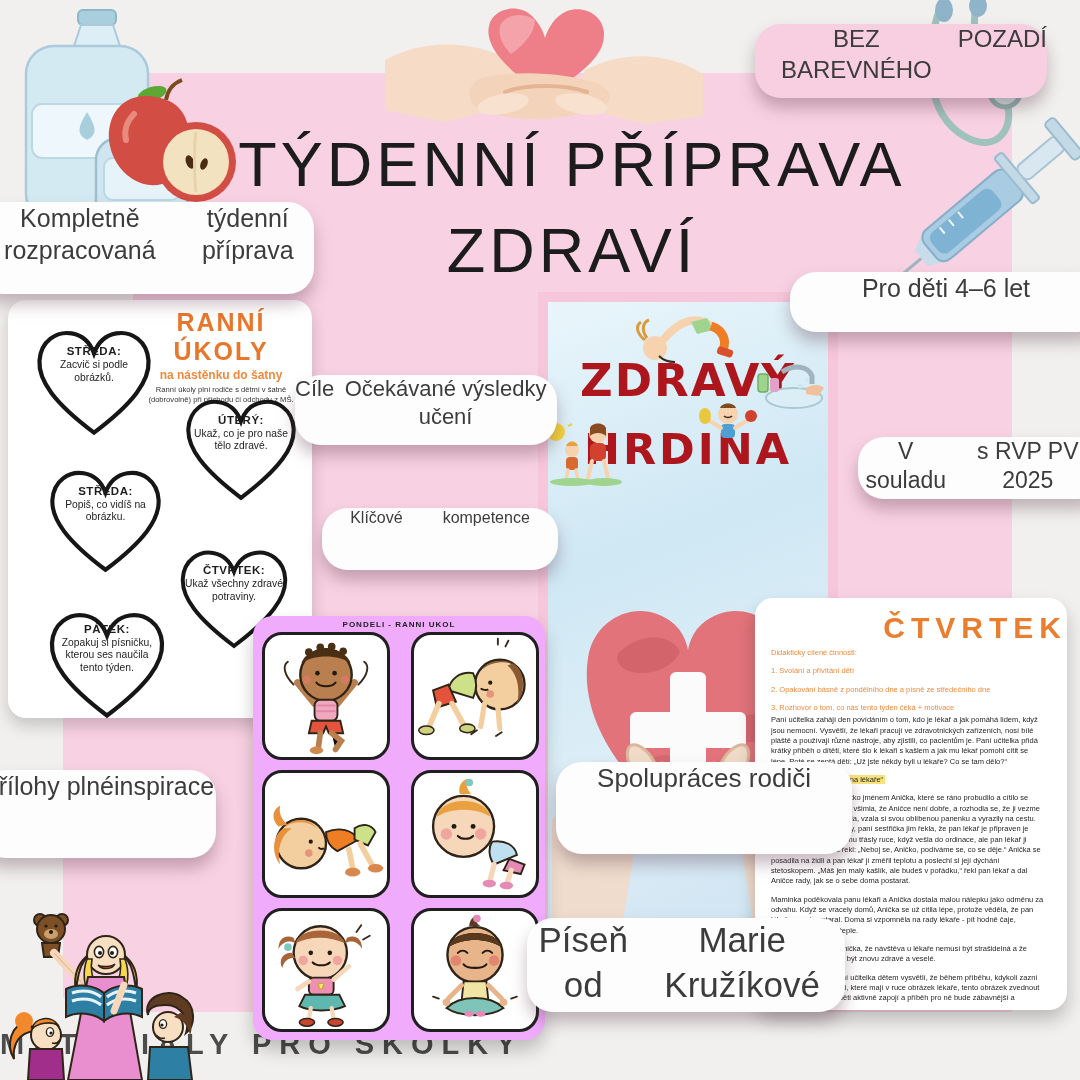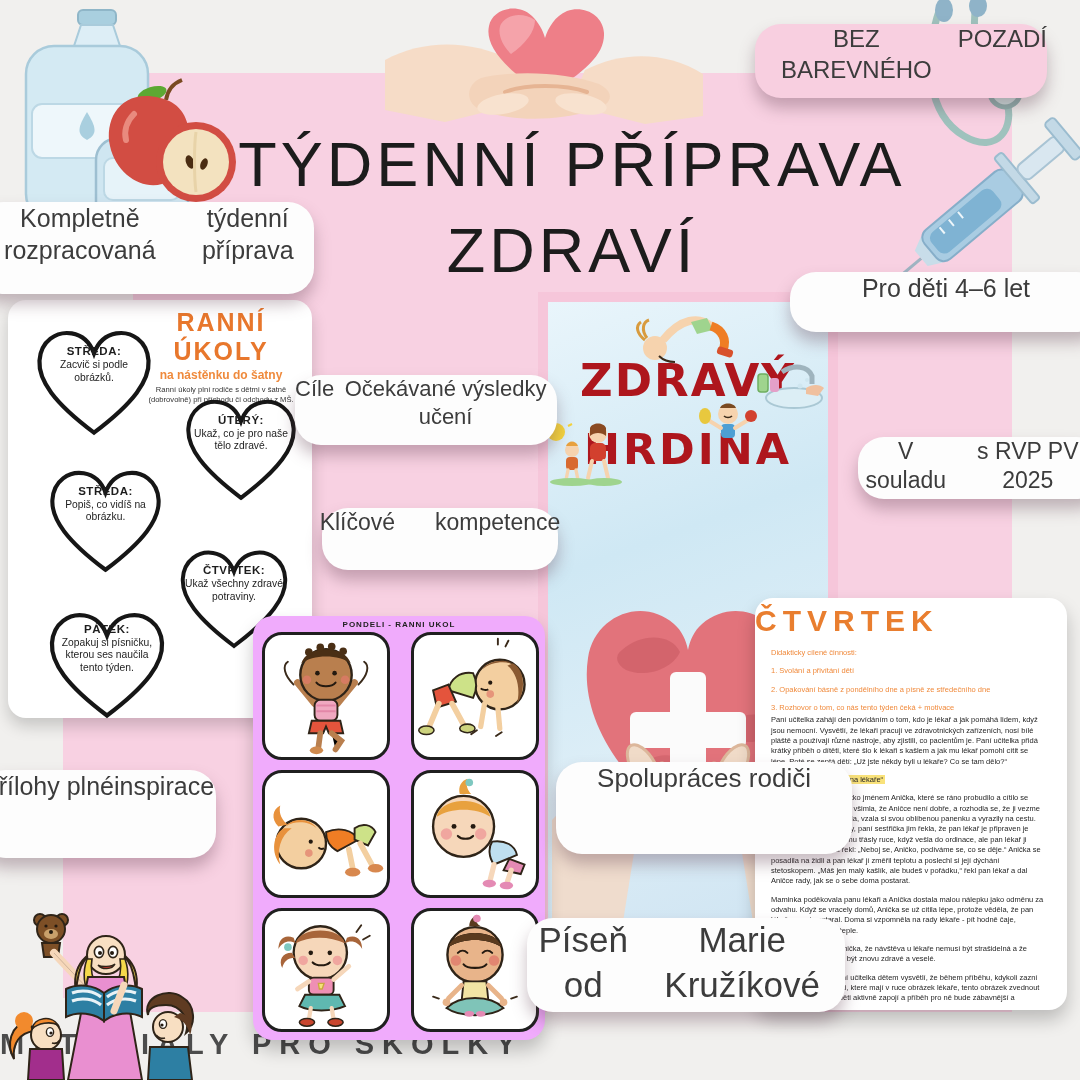--- a/index.html
+++ b/index.html
@@ -15,21 +15,21 @@
   .title1{top:128px;} .title2{top:214px;}
   
   .badge{position:absolute;background:#fdfdfd;border-radius:26px;display:flex;flex-direction:row;
          justify-content:center;text-align:center;color:#3c3c3c;
          box-shadow:0 10px 16px rgba(96,62,80,.35);font-weight:300;line-height:1.28;z-index:40;}
   .badge span{display:block;}
   .b-complete{left:-22px;top:202px;width:336px;height:92px;font-size:25px;}
   .b-nobg{left:755px;top:24px;width:292px;height:74px;font-size:24px;background:#f8cfe0;}
   .b-age{left:790px;top:272px;width:312px;height:60px;font-size:25px;}
   .b-goals{left:295px;top:343px;width:262px;height:70px;font-size:22px;margin-top:32px;}
-  .b-comp{left:322px;top:508px;width:236px;height:62px;font-size:23px;gap:40px;}
+  .b-comp{left:322px;top:508px;width:236px;height:62px;font-size:16px;gap:40px;}
   .b-rvp{left:858px;top:437px;width:244px;height:62px;font-size:23px;}
   .b-coop{left:556px;top:762px;width:296px;height:92px;font-size:26px;}
   .b-song{left:527px;top:918px;width:318px;height:94px;font-size:35px;}
   .b-attach{left:-20px;top:770px;width:236px;height:88px;font-size:25px;}
   
   .worksheet{left:8px;top:300px;width:304px;height:418px;background:#fff;border-radius:18px;
              box-shadow:0 8px 16px rgba(0,0,0,.18);z-index:10;}
   .ws-head{left:128px;top:308px;width:186px;text-align:center;z-index:11;}
   .ws-title{color:#e8772c;font-size:25px;font-weight:700;letter-spacing:2px;}
   .ws-sub{color:#ef8a3c;font-size:12px;font-weight:700;margin-top:2px;}
@@ -51,21 +51,21 @@
   .cards-page{left:253px;top:616px;width:292px;height:424px;background:#f0abfc;border-radius:20px;
               box-shadow:0 10px 18px rgba(0,0,0,.22);z-index:20;}
   .cards-head{position:absolute;left:0;right:0;top:4px;text-align:center;font-size:8px;
               letter-spacing:1px;color:#222;font-weight:700;}
   .kcard{position:absolute;width:128px;height:128px;border:3px solid #1f1f1f;border-radius:20px;
          background:#fff;box-sizing:border-box;overflow:hidden;}
   .kcard svg{width:100%;height:100%;}
   
   .thu{left:755px;top:598px;width:312px;height:412px;background:#fff;border-radius:18px;
        box-shadow:0 10px 18px rgba(0,0,0,.22);z-index:30;overflow:hidden;}
-  .thu-title{position:absolute;left:0;right:0;top:6px;text-align:left;color:#e97e2f;font-size:30px;
+  .thu-title{position:absolute;left:0;right:0;top:13px;text-align:right;color:#e97e2f;font-size:30px;
              font-weight:700;letter-spacing:6px;}
   .thu-body{position:absolute;left:16px;right:14px;top:50px;font-size:7.5px;line-height:1.38;color:#262626;}
   .thu-body p{margin:0 8px 8px 0;}
   .o{color:#f08a3c;}
   .hl{background:#f9e27a;padding:0 2px;}
   
   .footer{left:0;right:0;top:1028px;text-align:left;font-size:29px;letter-spacing:8px;
           color:#4c4c4c;font-weight:700;}
   .ill{position:absolute;}
 </style>

